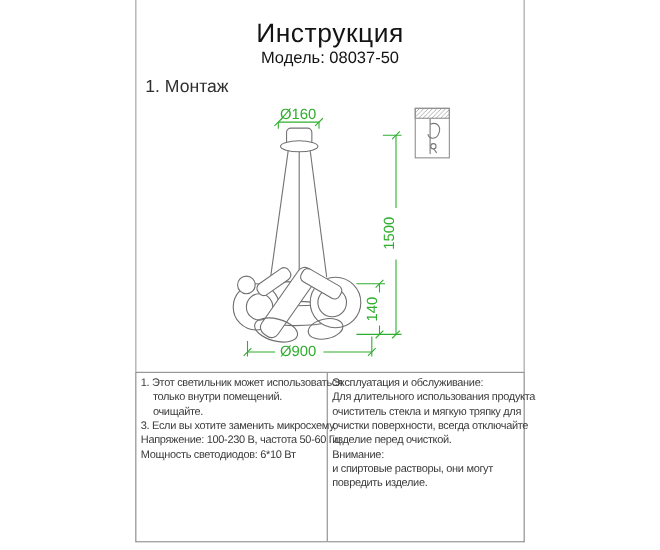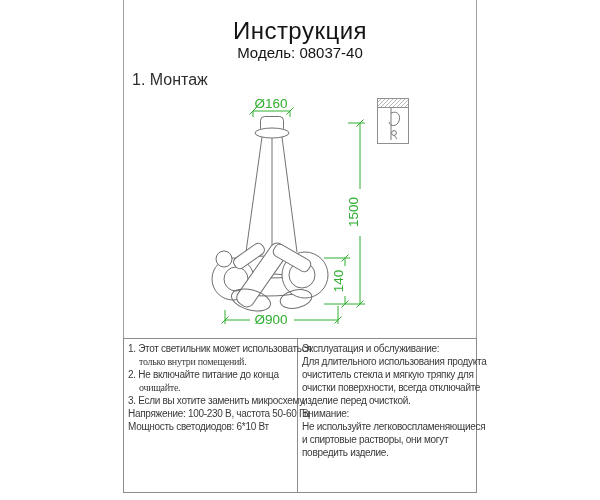--- a/index.html
+++ b/index.html
@@ -16,29 +16,29 @@
   .subtitle{font-size:15px;line-height:16px;color:#141414;margin-top:1px;}
   .section-label{position:absolute;left:132px;top:71px;font-size:16px;color:#2e2e2e;}
   .diagram-svg{position:absolute;left:140px;top:90px;}
   .notes{
     position:absolute;left:123px;top:338px;width:354px;height:155px;
     box-sizing:border-box;border:1px solid #8c8c8c;display:flex;background:#fff;
   }
   .notes-left{width:174px;box-sizing:border-box;border-right:1px solid #8c8c8c;padding:3px 1px 0 4px;}
   .notes-right{flex:1;padding:3px 1px 0 4px;}
   .note-line{font-size:10px;line-height:13px;color:#3a3a3a;white-space:nowrap;letter-spacing:-0.3px;}
-  .ind{padding-left:11px;font-family:Liberation Serif, serif;}
+  .ind{padding-left:11px;}
 </style>
 </head>
 <body>
 
 <div class="sheet">
   <div class="header">
     <div class="title">Инструкция</div>
-    <div class="subtitle">Модель: 08037-40</div>
+    <div class="subtitle">Модель: 08037-50</div>
   </div>
 </div>
 
 <div class="section-label">1. Монтаж</div>
 
 <svg class="diagram-svg" width="290" height="245" viewBox="140 90 290 245" xmlns="http://www.w3.org/2000/svg">
   <defs>
     <pattern id="hatch" width="4" height="4" patternUnits="userSpaceOnUse">
       <path d="M0 4 L4 0" stroke="#9a9a9a" stroke-width="0.7"></path>
     </pattern>
@@ -114,30 +114,28 @@
     <text x="354" y="216" text-anchor="middle" transform="rotate(-90 354 212)">1500</text>
     <text x="339" y="285" text-anchor="middle" transform="rotate(-90 339 281)">140</text>
     <text x="271" y="324" text-anchor="middle">Ø900</text>
   </g>
 </svg>
 
 <div class="notes">
   <div class="notes-left">
     <div class="note-line">1. Этот светильник может использоваться</div>
     <div class="note-line ind">только внутри помещений.</div>
-    <div class="note-line">2. Не включайте питание до конца</div>
     <div class="note-line ind">очищайте.</div>
     <div class="note-line">3. Если вы хотите заменить микросхему,</div>
     <div class="note-line">Напряжение: 100-230 В, частота 50-60 Гц</div>
     <div class="note-line">Мощность светодиодов: 6*10 Вт</div>
   </div>
   <div class="notes-right">
     <div class="note-line">Эксплуатация и обслуживание:</div>
     <div class="note-line">Для длительного использования продукта</div>
     <div class="note-line">очиститель стекла и мягкую тряпку для</div>
     <div class="note-line">очистки поверхности, всегда отключайте</div>
     <div class="note-line">изделие перед очисткой.</div>
     <div class="note-line">Внимание:</div>
-    <div class="note-line">Не используйте легковоспламеняющиеся</div>
     <div class="note-line">и спиртовые растворы, они могут</div>
     <div class="note-line">повредить изделие.</div>
   </div>
 </div>
 
 </body></html>

